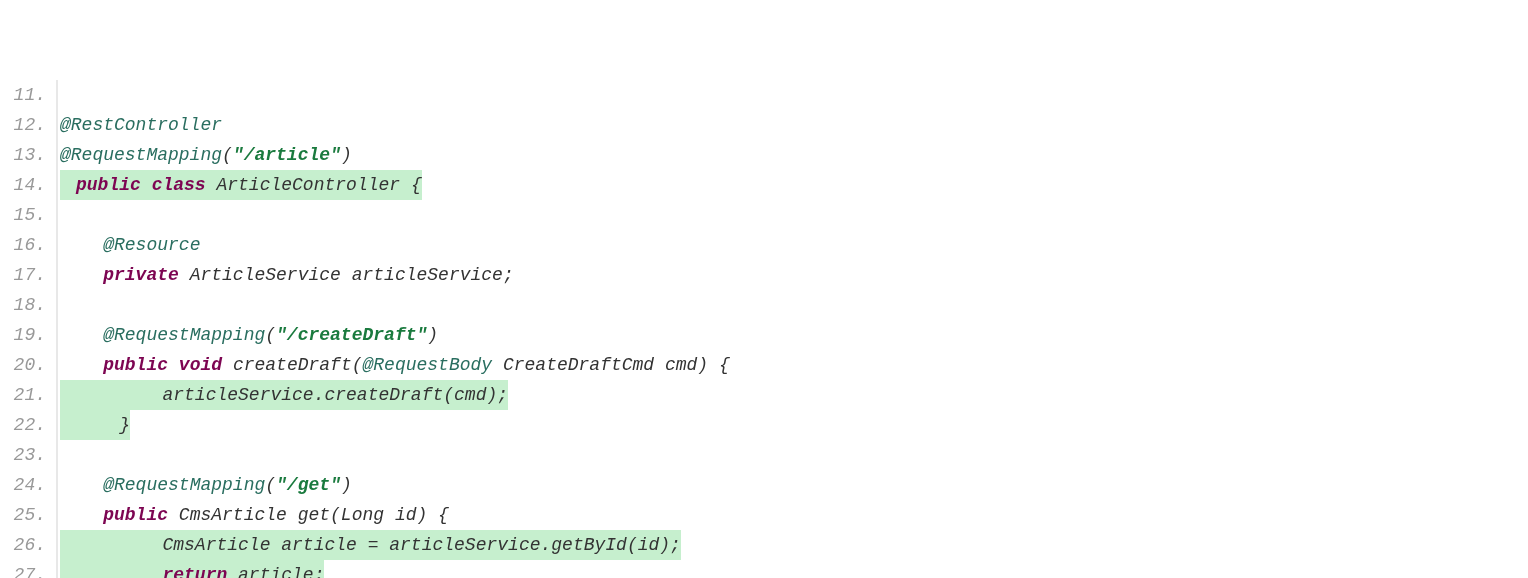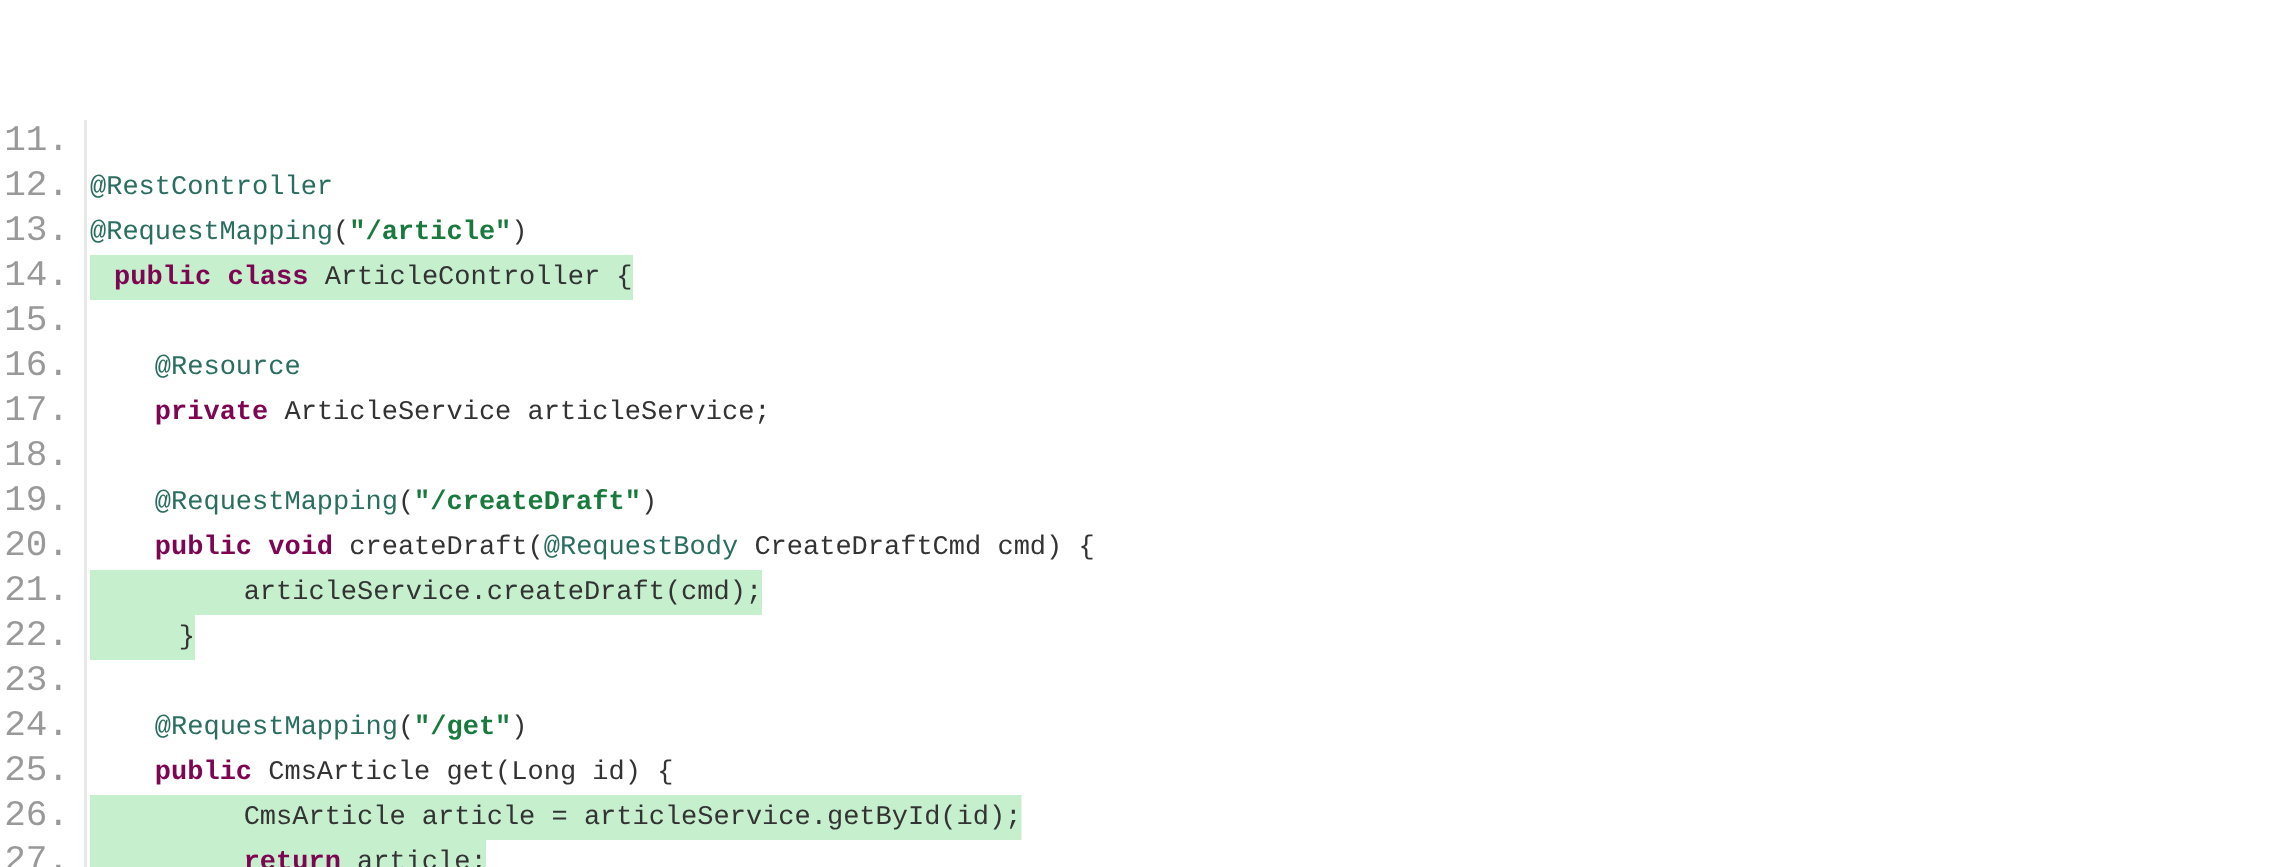--- a/index.html
+++ b/index.html
@@ -22,32 +22,34 @@
       color: #999999;
       text-align: right;
       padding-right: 6px;
       user-select: none;
       border-right: 2px solid #e8e8e8;
       min-width: 58px;
     }
     .gutter-line {
       height: 30px;
       line-height: 30px;
-      font-size: 24px;
+      font-size: 18px;
       padding-right: 4px;
+      font-style: italic;
     }
     .code {
       flex: 1;
       background: #ffffff;
     }
     .code-line {
       height: 30px;
       line-height: 30px;
       font-size: 18px;
       padding-left: 2px;
+      font-style: italic;
     }
     .highlight-green {
       background-color: #c6efce;
       display: inline-block;
       padding-left: 16px;
     }
     .annotation {
       color: #2a6e60;
     }
     .keyword {

